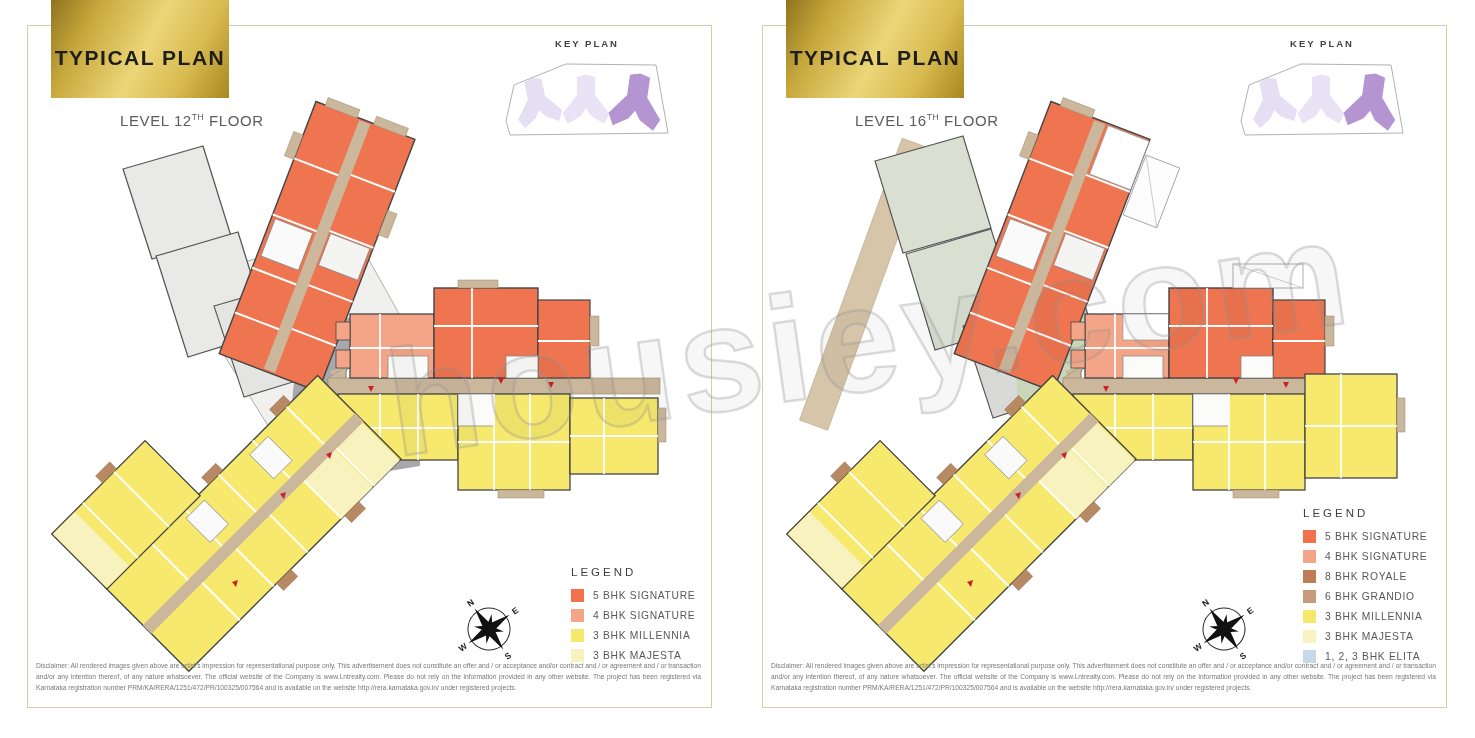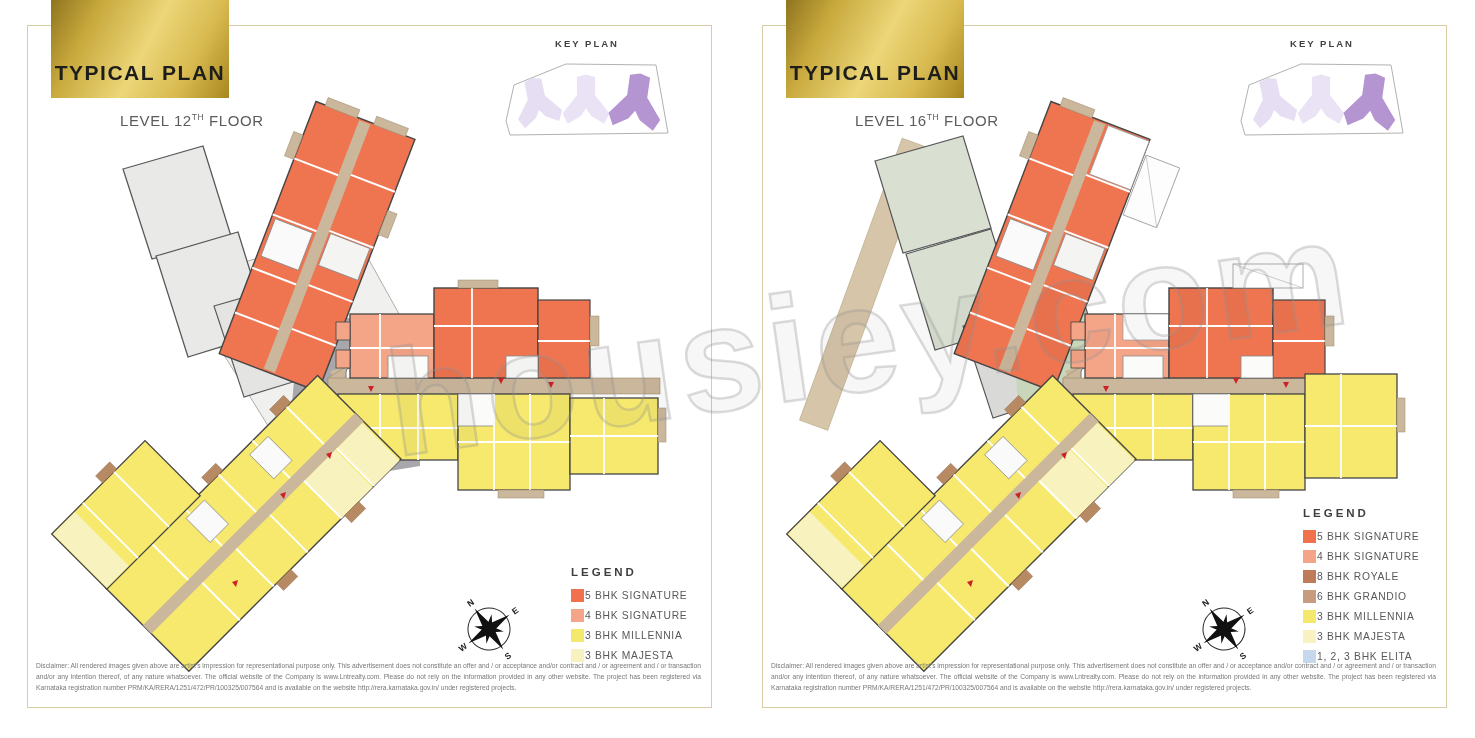--- a/index.html
+++ b/index.html
@@ -4,32 +4,32 @@
 <style>
   html,body{margin:0;padding:0;background:#fff;}
   body{width:1475px;height:738px;position:relative;overflow:hidden;
        font-family:"Liberation Sans", sans-serif;}
   .panel{position:absolute;top:25px;width:685px;height:683px;
          border:1px solid #d9cba4;background:#fff;box-sizing:border-box;}
   .panel-left{left:27px;}
   .panel-right{left:762px;}
   .gold-box{position:absolute;top:-26px;left:23px;width:178px;height:98px;
     background:linear-gradient(118deg,#8f741f 0%,#c7a83c 22%,#ecd678 52%,#d8ba50 76%,#a8871f 100%);
-    display:flex;align-items:flex-end;justify-content:center;padding-bottom:13px;box-sizing:border-box;}
+    display:flex;align-items:flex-end;justify-content:center;padding-bottom:28px;box-sizing:border-box;}
   .gold-title{font-size:21px;font-weight:bold;color:#1d1d1b;letter-spacing:1.5px;}
   .level-label{position:absolute;top:86px;left:55px;font-size:15px;color:#5c5c5e;letter-spacing:.6px;margin-left:37px;}
   .level-label sup{font-size:8.5px;}
   .keyplan{position:absolute;top:12px;left:472px;width:174px;text-align:center;}
   .keyplan-title{font-size:9.5px;font-weight:bold;color:#424242;letter-spacing:2px;margin-bottom:6px;}
   .plan-svg{position:absolute;left:0;top:0;width:685px;height:683px;}
   .legend{position:absolute;width:140px;}
   .legend-left{left:543px;top:540px;}
   .legend-right{left:540px;top:481px;}
-  .legend-title{font-size:11.5px;font-weight:bold;letter-spacing:3px;color:#3e3e3e;margin-bottom:11px;}
-  .legend-item{display:flex;align-items:center;gap:1px;margin-bottom:7px;text-align:center;}
+  .legend-title{font-size:11.5px;font-weight:normal;letter-spacing:3px;color:#3e3e3e;margin-bottom:11px;}
+  .legend-item{display:flex;align-items:center;gap:9px;margin-bottom:7px;text-align:center;}
   .legend-swatch{width:13px;height:13px;flex:0 0 13px;}
   .legend-label{font-size:10.3px;color:#58585b;letter-spacing:.7px;white-space:nowrap;}
   .compass{position:absolute;left:415px;top:553px;width:92px;height:92px;}
   .disclaimer{position:absolute;left:8px;right:10px;bottom:13px;
     font-size:6.7px;line-height:1.62;color:#787878;text-align:justify;}
   .watermark{position:absolute;left:388px;top:252px;width:960px;height:230px;
     font-size:150px;font-weight:bold;letter-spacing:6px;color:rgba(0,0,0,0.03);
     -webkit-text-stroke:2.5px rgba(145,145,145,0.33);
     transform:rotate(-8deg);pointer-events:none;white-space:nowrap;z-index:5;}
 </style>

